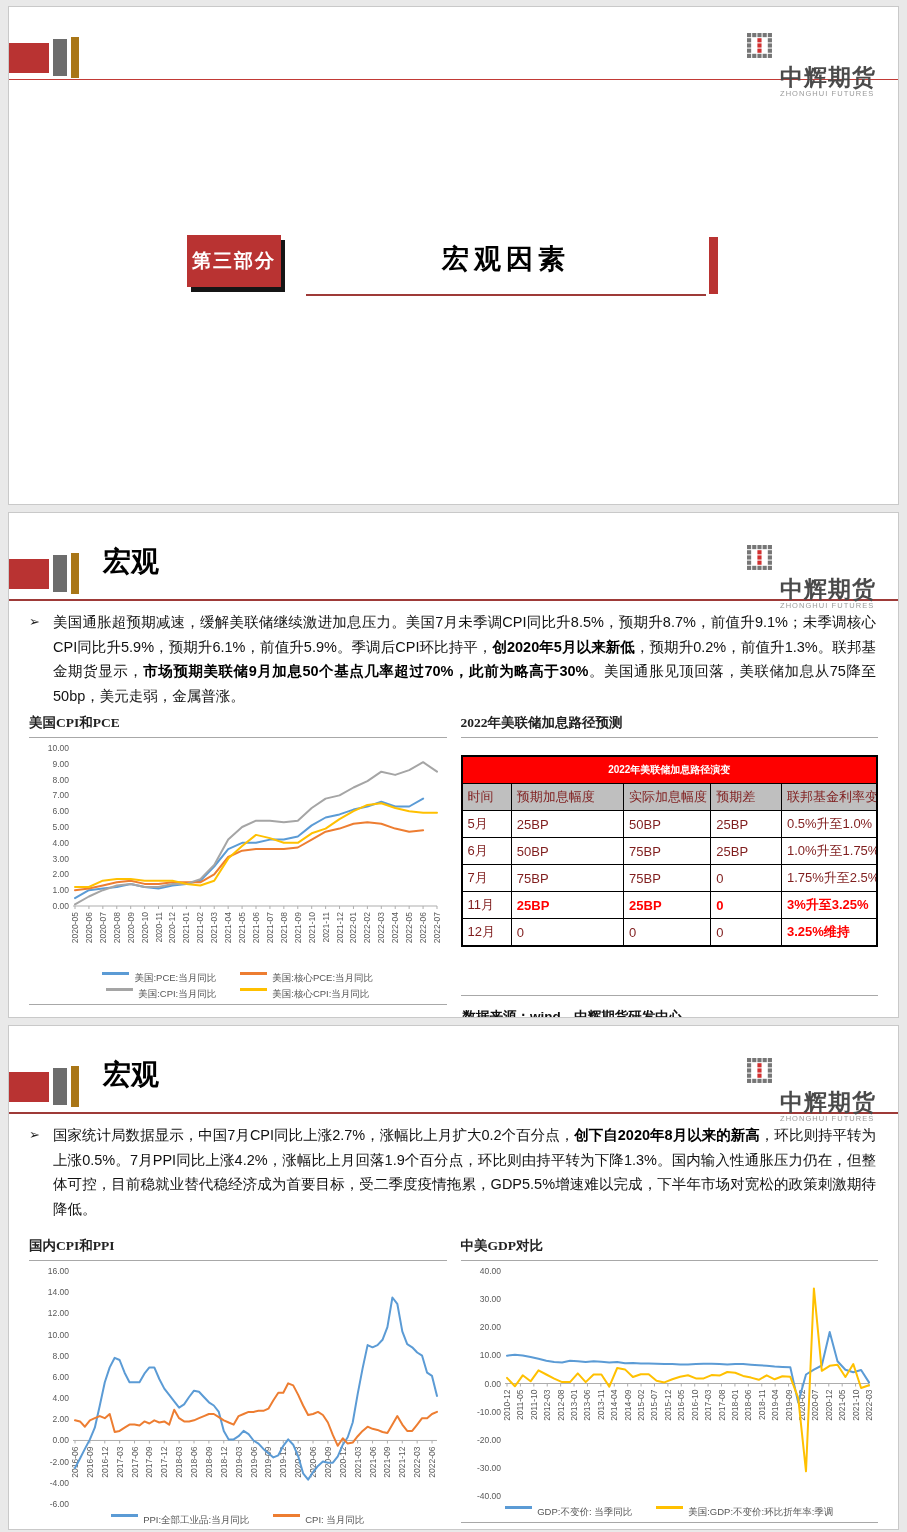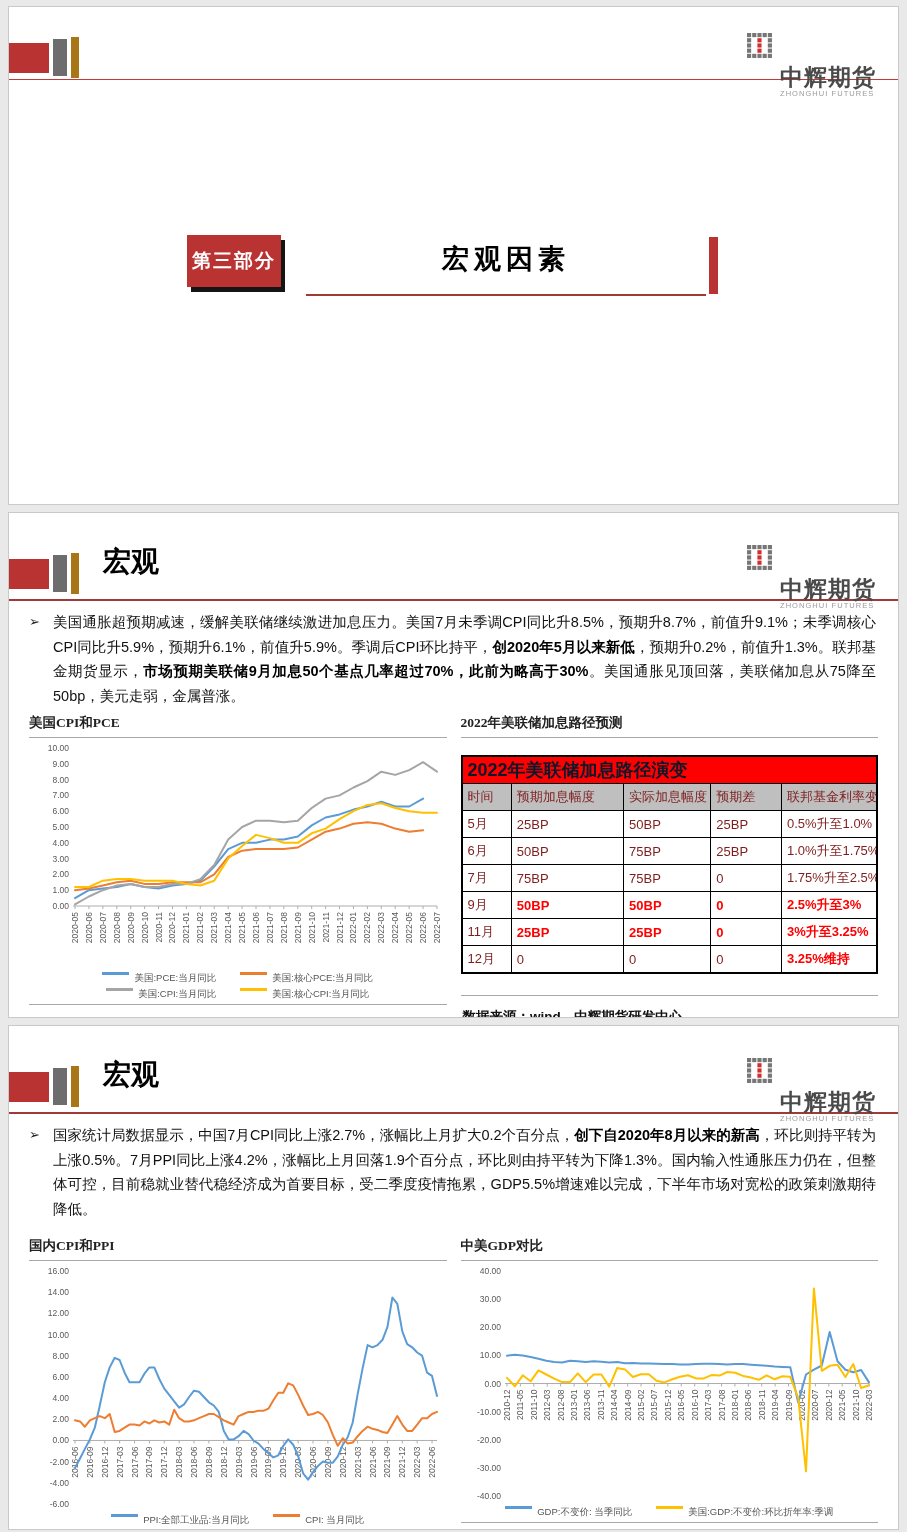--- a/index.html
+++ b/index.html
@@ -46,21 +46,21 @@
   .legend.grid2{max-width:340px;margin:0 auto;}
   .legend .it{display:flex;gap:5px;font-size:9.5px;color:#555;white-space:nowrap;}
   .legend .sw{width:27px;height:2.5px;flex:none;}
   .source{margin-top:auto;border-top:1px solid #a8a8a8;padding:12px 2px 4px;font-size:13.5px;font-weight:bold;color:#111;}
 
   
   .table-wrap{margin-top:17px;}
   table.rate{width:100%;border-collapse:collapse;border:2.5px solid #000;table-layout:fixed;}
   table.rate td{border:1.5px solid #000;font-size:13px;color:#7f1d1d;padding:1px 5px;height:24px;text-align:left;
     overflow:hidden;white-space:nowrap;}
-  table.rate .banner td{background:#FE0000;text-align:left;font-weight:bold;font-size:18px;color:#0f172a;}
+  table.rate .banner td{background:#FE0000;text-align:center;font-weight:bold;font-size:10px;color:#ffffff;}
   table.rate .theadrow td{background:#BFBFBF;}
   table.rate td.red{color:#F00;font-weight:bold;}
 </style>
 </head>
 <body>
 
 <section class="card" id="card1">
   <div class="hdr1">
     <div class="deco">
       <span class="b1"></span>
@@ -278,27 +278,20 @@
                 <td class="">1.0%升至1.75%</td>
               </tr>
               <tr>
                 <td class="">7月</td>
                 <td class="">75BP</td>
                 <td class="">75BP</td>
                 <td class="">0</td>
                 <td class="">1.75%升至2.5%</td>
               </tr>
               <tr>
-                <td class="">9月</td>
-                <td class="red">50BP</td>
-                <td class="red">50BP</td>
-                <td class="red">0</td>
-                <td class="red">2.5%升至3%</td>
-              </tr>
-              <tr>
                 <td class="">11月</td>
                 <td class="red">25BP</td>
                 <td class="red">25BP</td>
                 <td class="red">0</td>
                 <td class="red">3%升至3.25%</td>
               </tr>
               <tr>
                 <td class="">12月</td>
                 <td class="">0</td>
                 <td class="">0</td>

